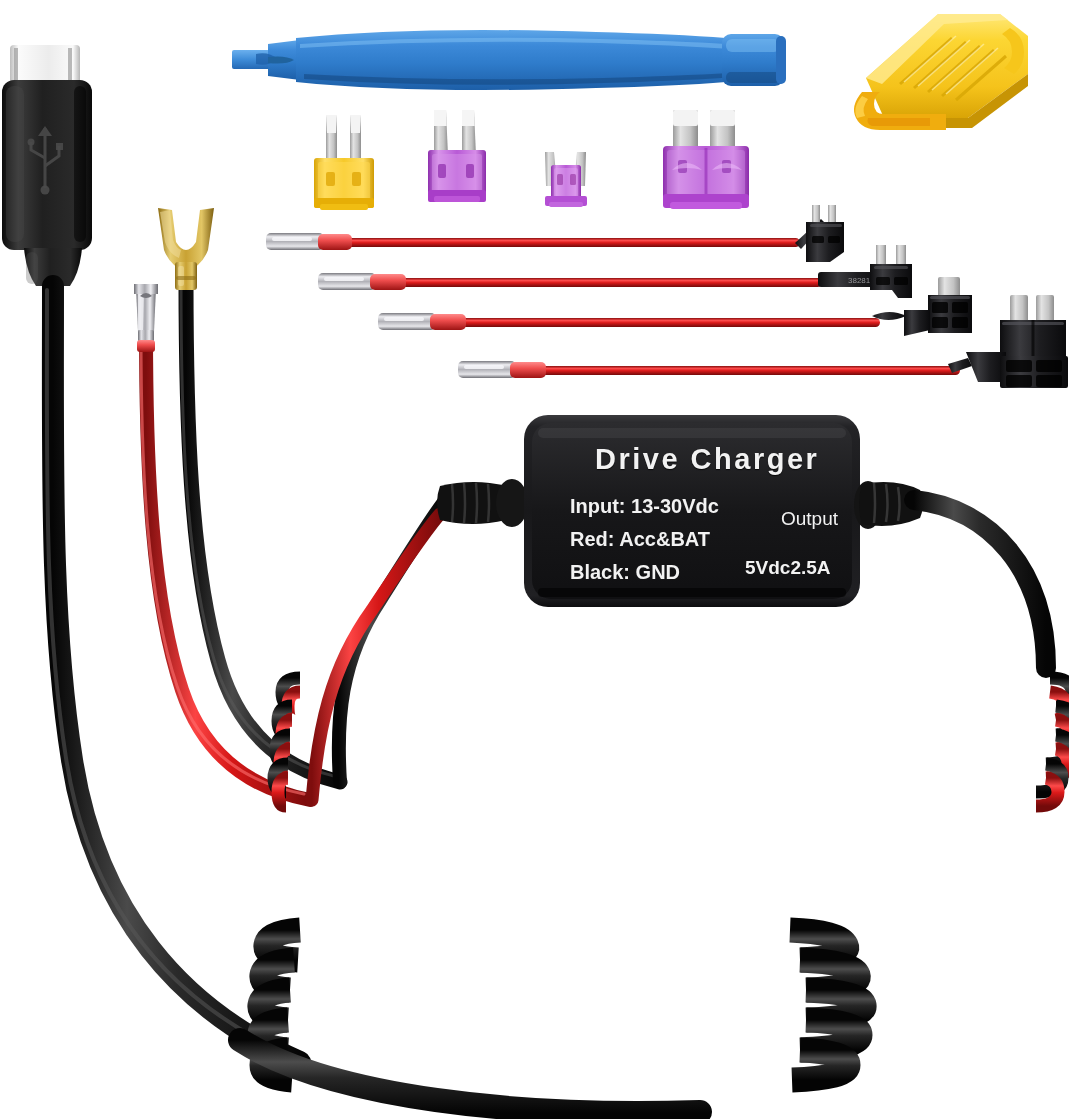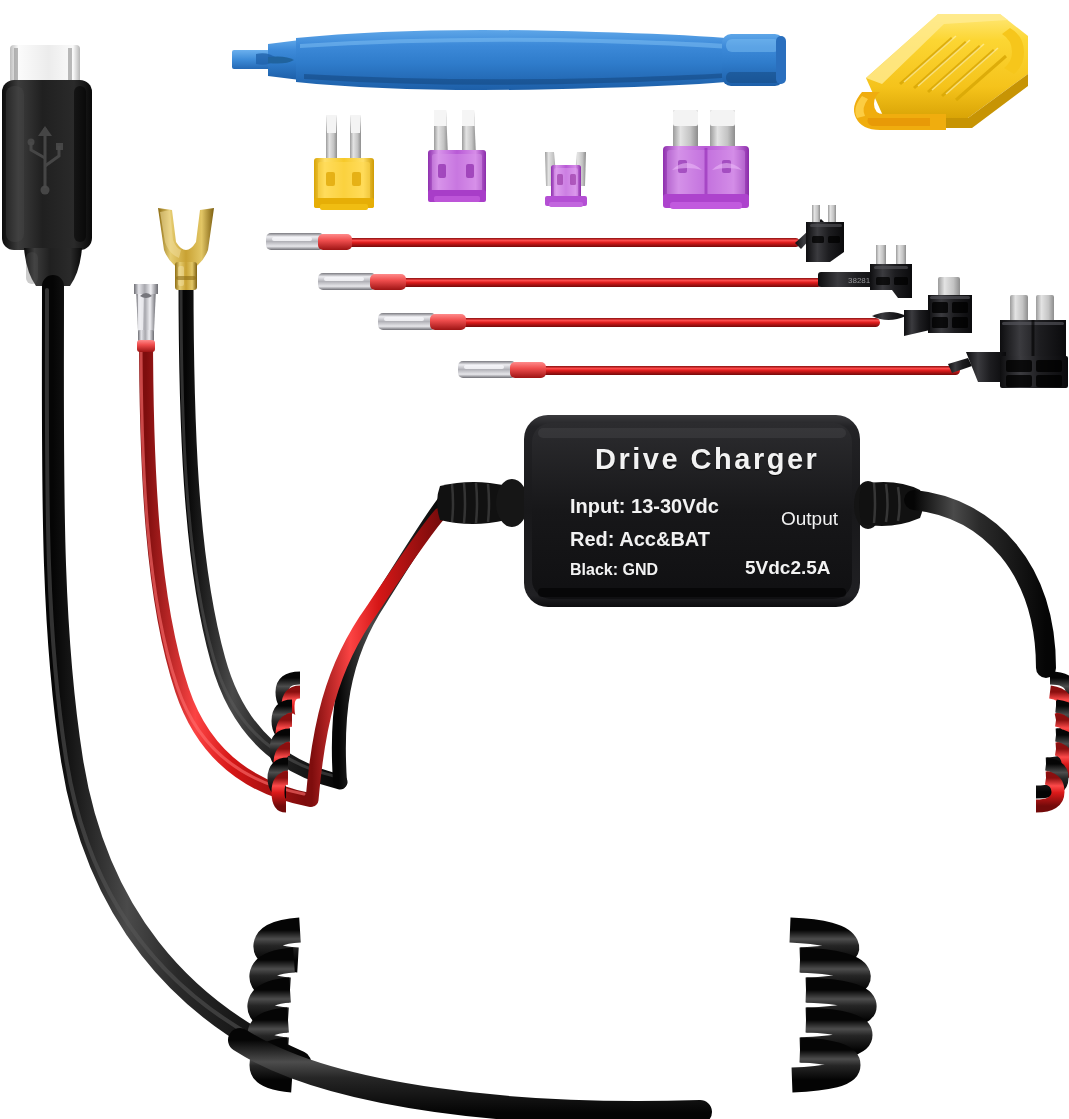--- a/index.html
+++ b/index.html
@@ -8,21 +8,21 @@
        font-family:"Liberation Sans", sans-serif;}
   #stage{position:relative;width:930px;height:1119px;background:#fff;}
   #stage svg{position:absolute;left:0;top:0;}
   .lbl{position:absolute;color:#f2f2f2;font-family:"Liberation Sans",sans-serif;
        white-space:nowrap;user-select:none;}
   #title-text{font-size:29px;font-weight:bold;letter-spacing:2.5px;
               left:595px;top:443px;
               text-shadow:0 1px 1px rgba(0,0,0,.8);}
   #in-line1{font-size:20px;font-weight:bold;left:570px;top:495px;}
   #in-line2{font-size:20px;font-weight:bold;left:570px;top:528px;text-align:right;}
-  #in-line3{font-size:16px;font-weight:bold;left:570px;top:561px;}
+  #in-line3{font-size:20px;font-weight:bold;left:570px;top:561px;}
   #out-line1{font-size:19px;font-weight:normal;left:745px;top:508px;margin-left:36px;}
   #out-line2{font-size:19px;font-weight:bold;left:745px;top:532px;margin-top:25px;}
 </style>
 </head>
 <body>
 
 <div id="stage">
 
   <svg width="1069" height="1119" viewBox="0 0 1069 1119">
     <defs>

